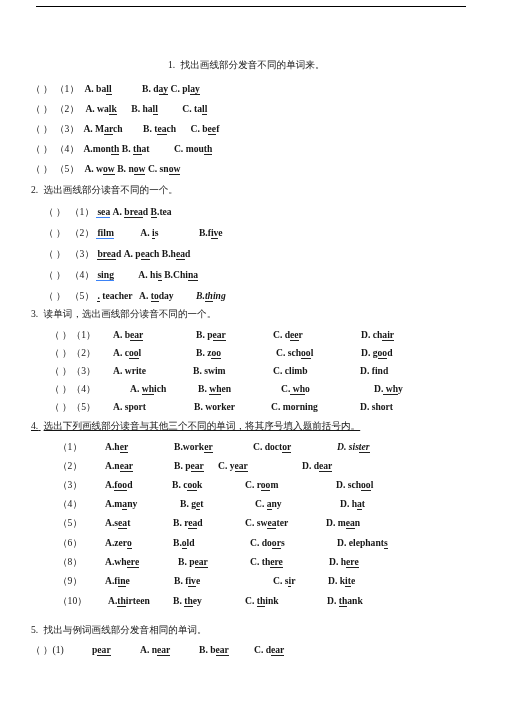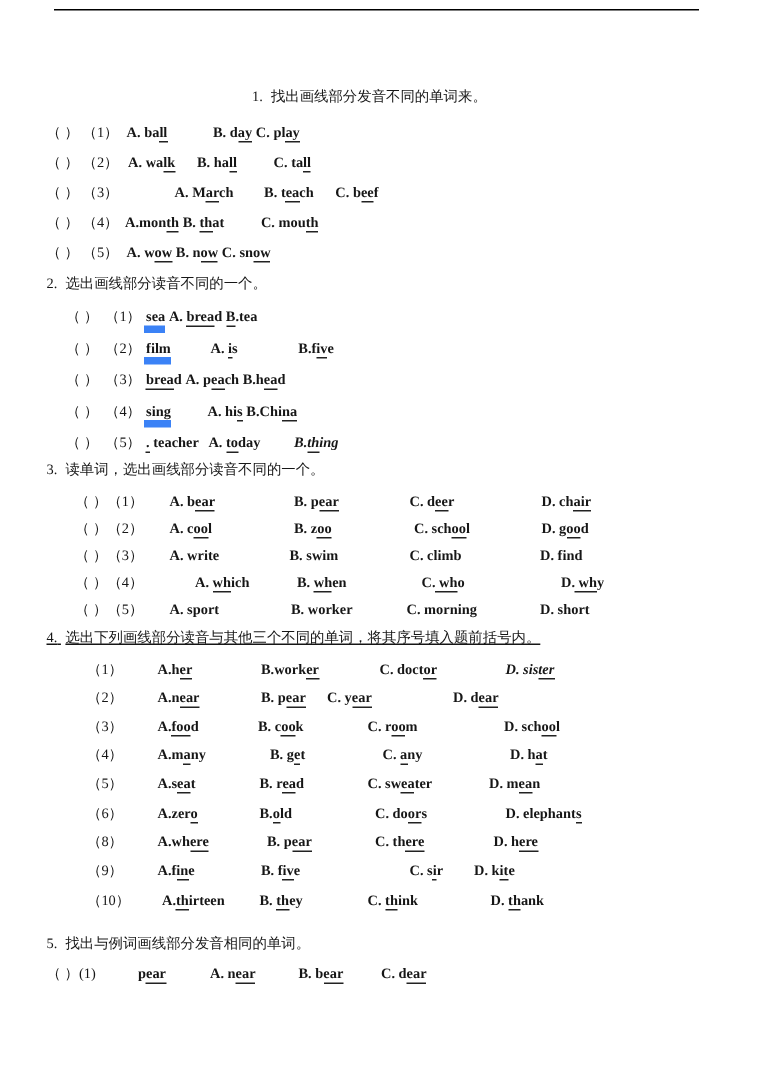--- a/index.html
+++ b/index.html
@@ -59,21 +59,21 @@
 
   
   u.seg {
     text-decoration: none;
     border-bottom: 1px solid #222;
     padding-bottom: 0px;
   }
   
   u.full {
     text-decoration: none;
-    border-bottom: 5px solid #3b82f6;
+    border-bottom: 1px solid #3b82f6;
   }
   .brk {
     letter-spacing: 0px;
   }
 </style>
 </head>
 <body>
 
 <div class="page">
 
@@ -98,21 +98,21 @@
       <span class="brk">（      ）</span>
       <span>（2）</span>
       <span class="bold" style="padding-left:4px;">A.<span> wa</span><u class="seg">lk</u><span></span></span>
       <span class="bold" style="padding-left:12px;">B.<span> ha</span><u class="seg">ll</u><span></span></span>
       <span class="bold" style="padding-left:22px;">C.<span> ta</span><u class="seg">ll</u><span></span></span>
     </div>
 
     <div class="run" style="left:31px; top:124px;">
       <span class="brk">（      ）</span>
       <span>（3）</span>
-      <span class="bold" style="padding-left:2px;margin-left:33px;">A.<span> M</span><u class="seg">ar</u><span>ch</span></span>
+      <span class="bold" style="padding-left:2px;">A.<span> M</span><u class="seg">ar</u><span>ch</span></span>
       <span class="bold" style="padding-left:18px;">B.<span> t</span><u class="seg">ea</u><span>ch</span></span>
       <span class="bold" style="padding-left:12px;">C.<span> b</span><u class="seg">ee</u><span>f</span></span>
     </div>
 
     <div class="run" style="left:31px; top:144px;">
       <span class="brk">（      ）</span>
       <span>（4）</span>
       <span class="bold" style="padding-left:2px;">A.<span>mon</span><u class="seg">th</u><span></span></span>
       <span class="bold">B.<span> </span><u class="seg">th</u><span>at</span></span>
       <span class="bold" style="padding-left:22px;">C.<span> mou</span><u class="seg">th</u><span></span></span>
@@ -275,21 +275,21 @@
       <span class="run bold" style="left:178px; top:557px;">B.<span> p</span><u class="seg">ear</u><span></span></span>
       <span class="run bold" style="left:250px; top:557px;">C.<span> th</span><u class="seg">ere</u><span></span></span>
       <span class="run bold" style="left:329px; top:557px;">D.<span> h</span><u class="seg">ere</u><span></span></span>
     </div>
 
     <div>
       <span class="run" style="left:58px; top:576px;">（9）</span>
       <span class="run bold" style="left:105px; top:576px;">A.<span>f</span><u class="seg">in</u><span>e</span></span>
       <span class="run bold" style="left:174px; top:576px;">B.<span> f</span><u class="seg">iv</u><span>e</span></span>
       <span class="run bold" style="left:248px; top:576px;padding-left:25px;">C.<span> s</span><u class="seg">i</u><span>r</span></span>
-      <span class="run bold" style="left:316px; top:576px;">D.<span> k</span><u class="seg">it</u><span>e</span></span>
+      <span class="run bold" style="left:328px; top:576px;">D.<span> k</span><u class="seg">it</u><span>e</span></span>
     </div>
 
     <div>
       <span class="run" style="left:58px; top:596px;">（10）</span>
       <span class="run bold" style="left:108px; top:596px;">A.<u class="seg"><span></span><span>th</span></u><span>irteen</span></span>
       <span class="run bold" style="left:173px; top:596px;">B.<span> </span><u class="seg">th</u><span>ey</span></span>
       <span class="run bold" style="left:245px; top:596px;">C.<span> </span><u class="seg">th</u><span>ink</span></span>
       <span class="run bold" style="left:327px; top:596px;">D.<span> </span><u class="seg">th</u><span>ank</span></span>
     </div>
 

